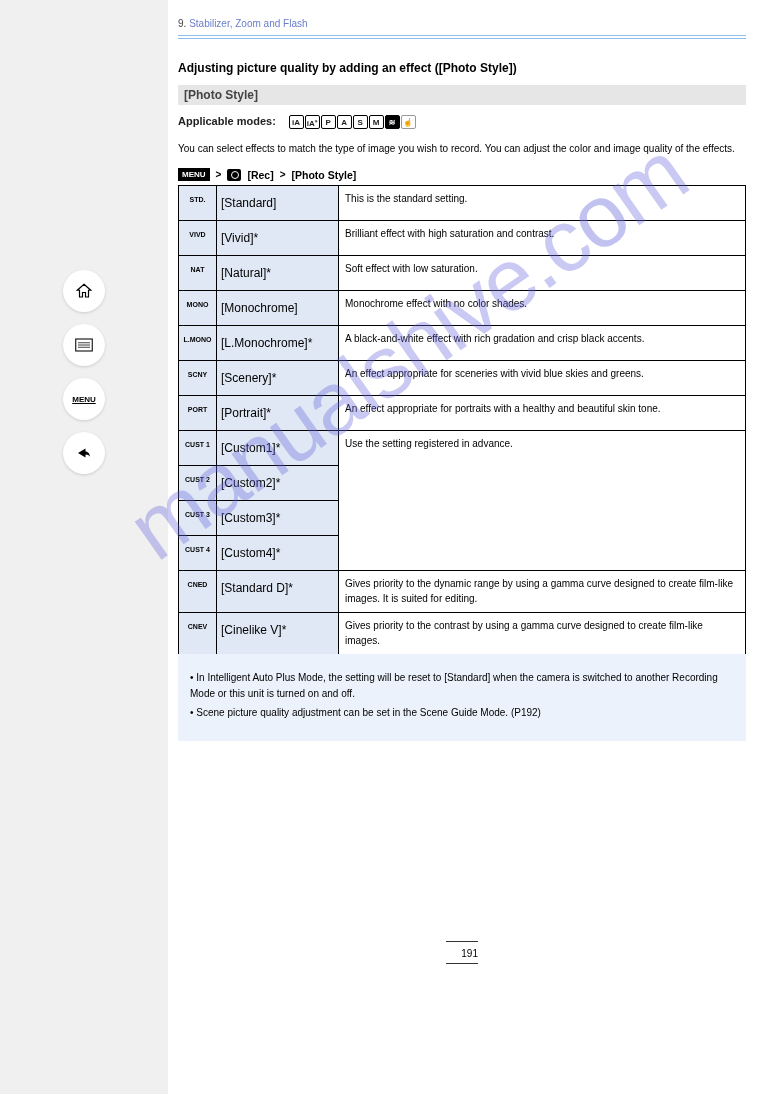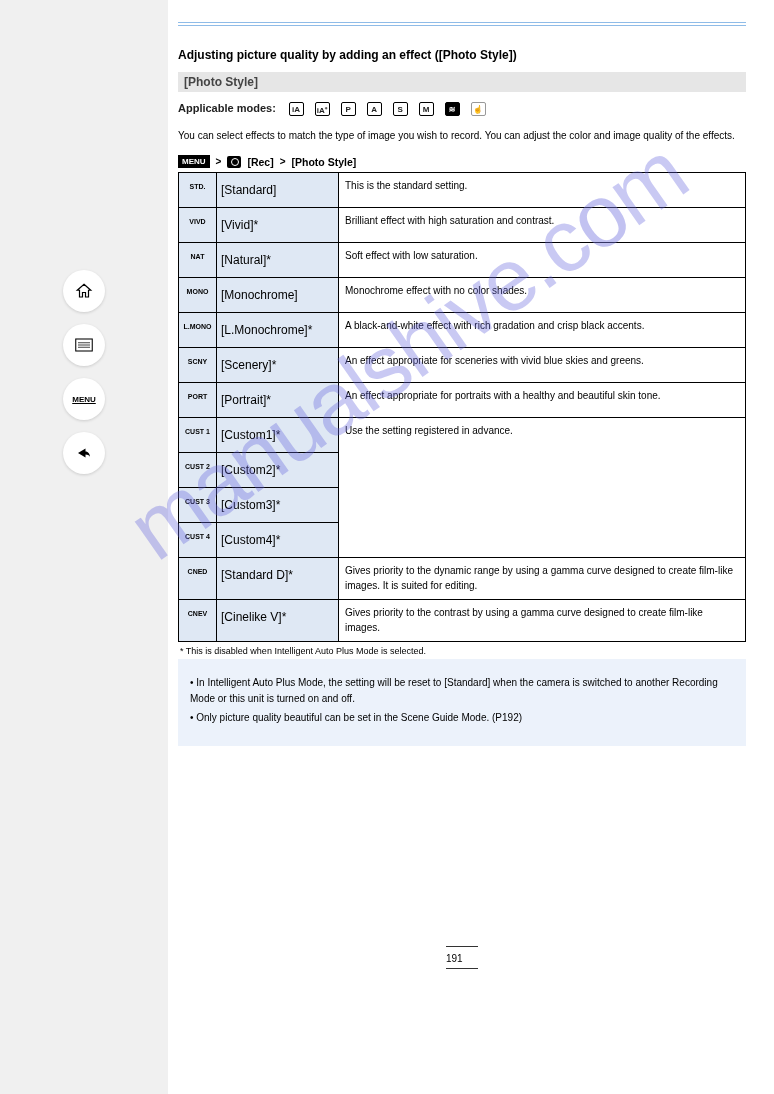--- a/index.html
+++ b/index.html
@@ -9,37 +9,37 @@
 .side-btn { width: 42px; height: 42px; background: #fff; border-radius: 50%; display: flex; align-items: center; justify-content: center; box-shadow: 0 1px 3px rgba(0,0,0,0.15); cursor: pointer; }
 .content { flex: 1; padding: 18px 28px 0 10px; position: relative; }
 .page-top { font-size: 10px; color: #444; margin-bottom: 6px; }
 .page-top a { color: #6a7dcc; text-decoration: none; }
 .hr1 { border: none; border-top: 1px solid #8fbce8; margin: 4px 0 2px; }
 .hr2 { border: none; border-top: 1px solid #8fbce8; margin: 0 0 22px; }
 .title { font-size: 12px; font-weight: bold; margin-bottom: 10px; color: #000; }
 .gray-bar { background: #e6e6e6; height: 20px; margin-bottom: 10px; display: flex; align-items: center; padding: 0 6px; font-size: 12px; font-weight: bold; color: #444; }
 .mode-row { font-size: 10px; margin-bottom: 14px; color: #222; }
 .mode-row .lbl { font-weight: bold; margin-right: 10px; font-size: 11px; }
-.mode-icons { display: inline-flex; gap: 11px; vertical-align: middle; }
+.mode-icons { display: inline-flex; gap: 1px; vertical-align: middle; }
 .mode-ic { width: 15px; height: 14px; border: 1px solid #000; border-radius: 2px; display: inline-flex; align-items: center; justify-content: center; font-size: 8px; font-weight: bold; background: #fff; }
 .mode-ic.film { background: #000; color: #fff; }
 .subline { font-size: 10px; margin-bottom: 14px; }
 .menu-row { display: flex; align-items: center; gap: 6px; font-size: 10.5px; font-weight: bold; margin-bottom: 4px; }
 .menu-badge { background: #000; color: #fff; font-size: 8px; padding: 2px 4px; font-weight: bold; letter-spacing: 0; }
 .arrow { font-size: 10px; }
 .cam-ic { width: 14px; height: 12px; background: #000; border-radius: 2px; position: relative; display: inline-block; }
 .cam-ic::before { content: ''; position: absolute; top: 2px; left: 4px; width: 6px; height: 6px; border: 1px solid #fff; border-radius: 50%; }
 .tbl { width: 100%; border-collapse: collapse; font-size: 10px; }
 .tbl td { border: 1px solid #000; padding: 5px 6px; vertical-align: top; }
 .tbl td.icon-cell { width: 38px; background: #dfe8f4; text-align: center; font-size: 7px; font-weight: bold; padding: 10px 4px; }
 .tbl td.name-cell { background: #dfe8f4; width: 122px; font-size: 12px; padding: 10px 4px; }
 .tbl td.desc-cell { background: #fff; font-size: 10px; line-height: 1.45; padding: 6px 6px; }
 .note-box { background: #ecf2fb; padding: 16px 12px; font-size: 10px; line-height: 1.55; margin-top: -1px; }
 .note-box .bullet { display: block; margin-bottom: 4px; }
-.pnum { text-align: left; font-size: 10px; padding: 6px 0 4px; border-top: 1px solid #333; border-bottom: 1px solid #333; width: 32px; margin: 200px auto 0; }
+.pnum { text-align: right; font-size: 10px; padding: 6px 0 4px; border-top: 1px solid #333; border-bottom: 1px solid #333; width: 32px; margin: 200px auto 0; }
 .watermark { position: absolute; top: 300px; left: 80px; font-size: 88px; color: rgba(100,100,220,0.35); transform: rotate(-35deg); pointer-events: none; font-family: Arial; white-space: nowrap; letter-spacing: -2px; }
 .wm-o { color: rgba(120,120,225,0.45); }
 .ps-icon { font-size: 7px; }
 </style>
 </head>
 <body>
 
 <div class="page-wrap">
   <div class="sidebar">
     <div class="side-btn">
@@ -59,20 +59,24 @@
       <span style="font-size:8px;font-weight:bold;text-decoration:underline">MENU</span>
     </div>
     <div class="side-btn">
       <svg width="18" height="14" viewBox="0 0 24 18">
           <path d="M14 3 L4 9 L14 15 L14 11 C20 11 20 15 20 15 C20 7 14 7 14 7 Z" fill="#000"></path>
         </svg>
     </div>
   </div>
 
   <div class="content">
+    <div class="page-top">
+      <span>9.</span>
+      <a>Stabilizer, Zoom and Flash</a>
+    </div>
     <hr class="hr1">
     <hr class="hr2">
 
     <div class="title">Adjusting picture quality by adding an effect ([Photo Style])</div>
 
     <div class="gray-bar">
         <span>[Photo Style]</span>
       </div>
 
     <div class="mode-row">
@@ -159,24 +163,23 @@
             <td class="name-cell">[Standard D]*</td>
             <td class="desc-cell">Gives priority to the dynamic range by using a gamma curve designed to create film-like images. It is suited for editing.</td>
           </tr>
         <tr>
             <td class="icon-cell"><span class="ps-icon">CNEV</span></td>
             <td class="name-cell">[Cinelike V]*</td>
             <td class="desc-cell">Gives priority to the contrast by using a gamma curve designed to create film-like images.</td>
           </tr>
       </tbody>
     </table>
-    <div style="font-size:9px;padding:4px 2px">* This is disabled when Intelligent Auto Plus Mode is selected.</div>
 
     <div class="note-box">
       <span class="bullet">• <span>In Intelligent Auto Plus Mode, the setting will be reset to [Standard] when the camera is switched to another Recording Mode or this unit is turned on and off.</span></span>
-      <span class="bullet">• <span>Only picture quality beautiful can be set in the Scene Guide Mode. (P192)</span></span>
+      <span class="bullet">• <span>Scene picture quality adjustment can be set in the Scene Guide Mode. (P192)</span></span>
     </div>
 
     <div class="pnum">191</div>
   </div>
 </div>
 
 <div class="watermark">manualshive.c<span class="wm-o">o</span>m</div>
 
 </body></html>

